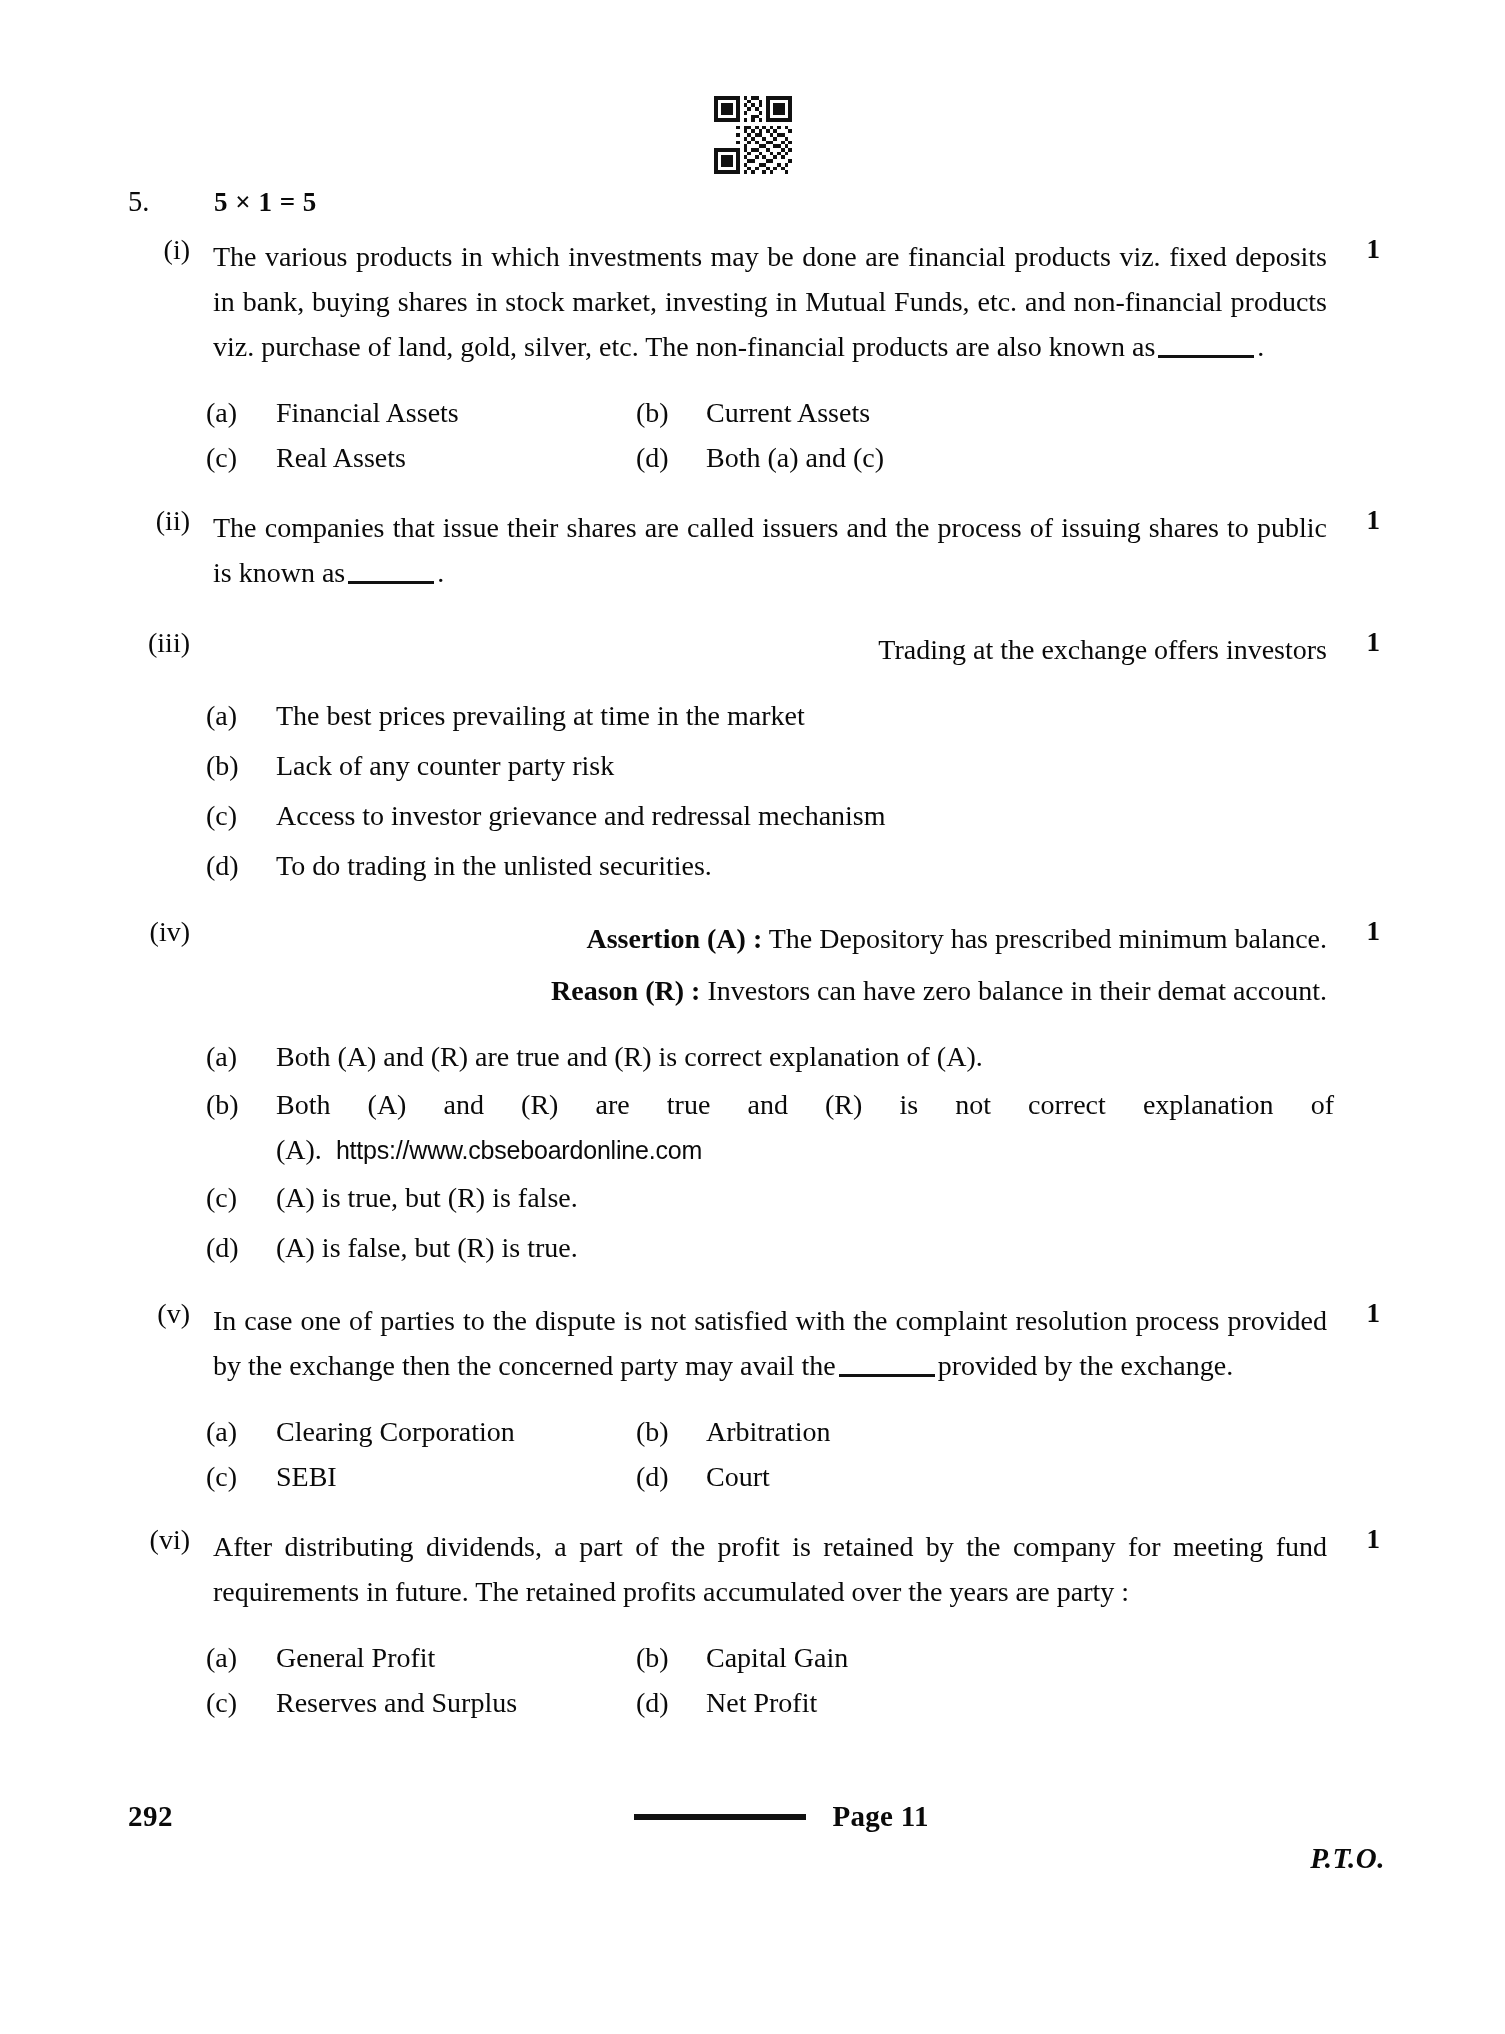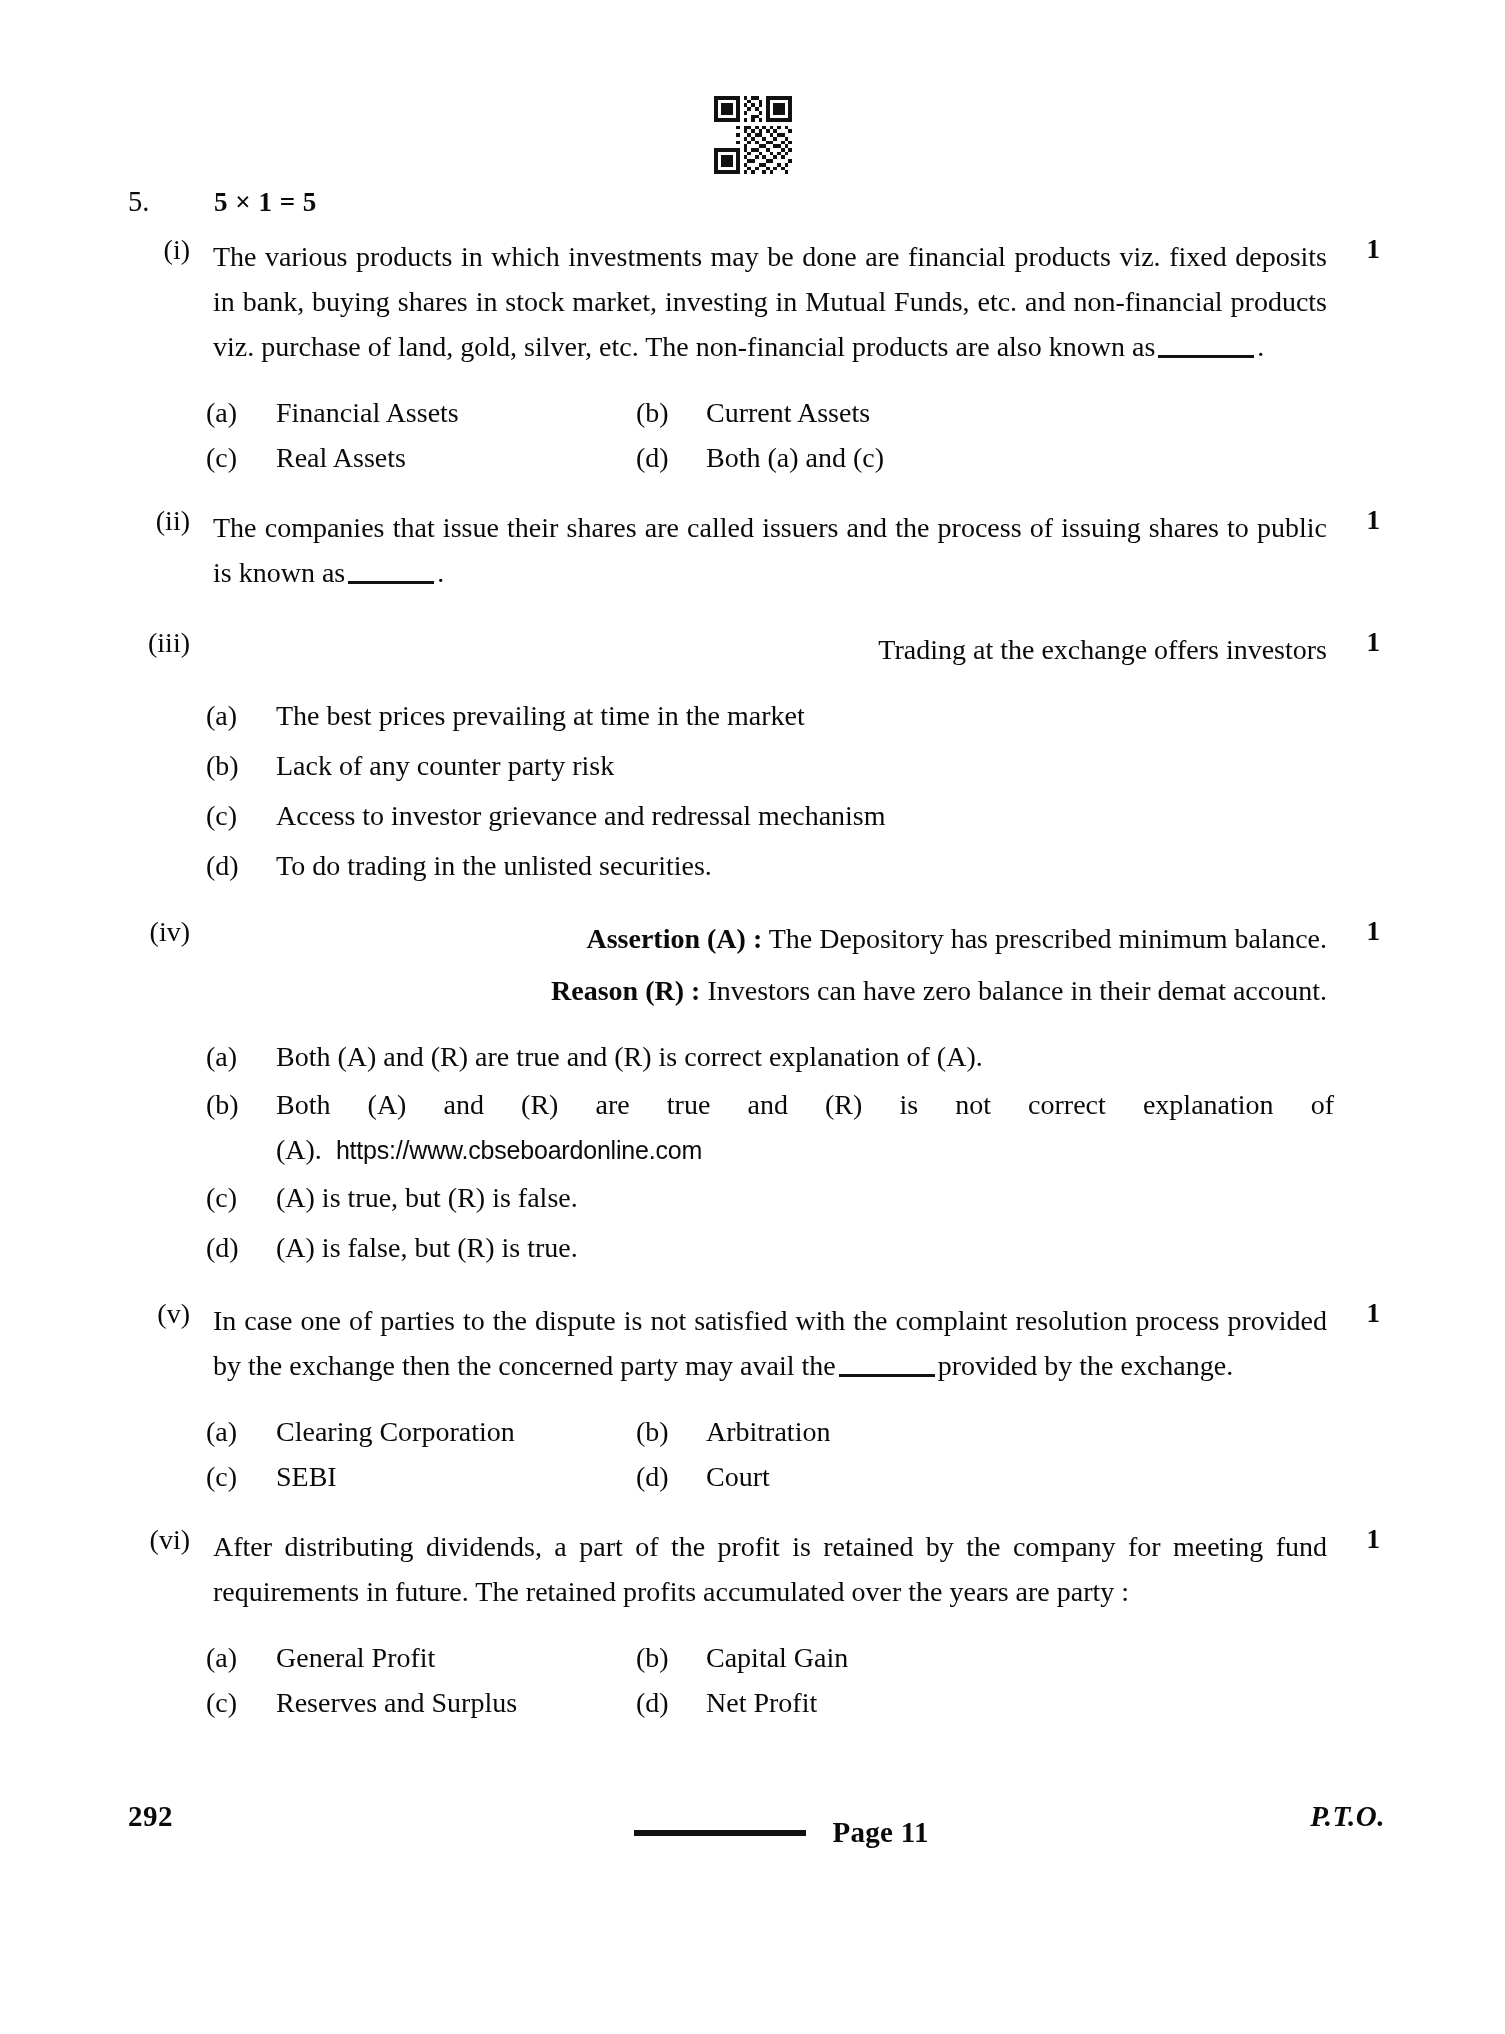--- a/index.html
+++ b/index.html
@@ -181,41 +181,41 @@
     font-weight: bold;
     flex: 0 0 auto;
     letter-spacing: 0.5px;
   }
   .footer .f-mid {
     flex: 1 1 auto;
     display: flex;
     align-items: center;
     justify-content: center;
     gap: 0px;
-    margin-top: 16px;
   }
   .footer .f-rule {
     display: inline-block;
     width: 172px;
     height: 6px;
     background: #111;
     margin-right: 26px;
     margin-left: 80px;
   }
   .footer .f-page {
     font-weight: bold;
     font-size: 29px;
     letter-spacing: 0.3px;
   }
   .footer .f-pto {
     flex: 0 0 auto;
     font-weight: bold;
     font-style: italic;
     font-size: 29px;
     letter-spacing: 0.5px;
+    margin-top: 42px;
   }
 </style>
 </head>
 <body>
 
 <div class="page">
 
   <div class="qr-wrap">
     <svg class="qr-code" viewBox="0 0 21 21">
       <rect x="0" y="0" width="21" height="21" fill="#ffffff"></rect>

